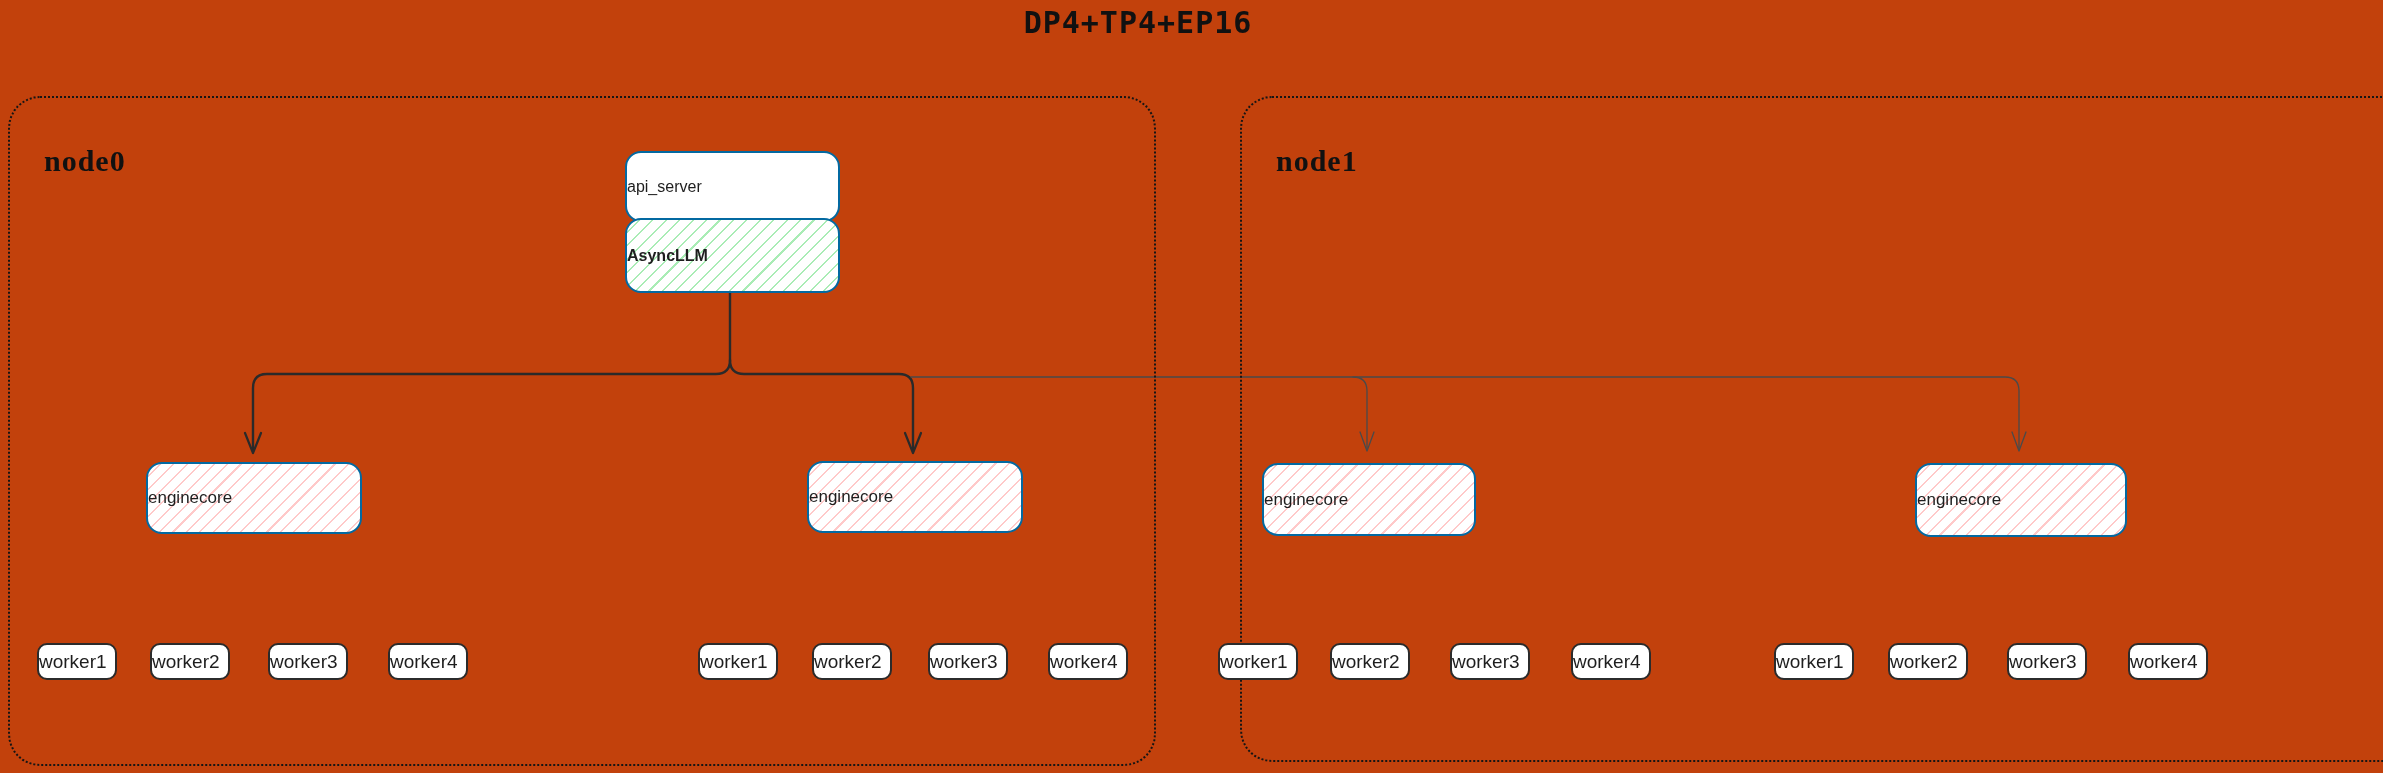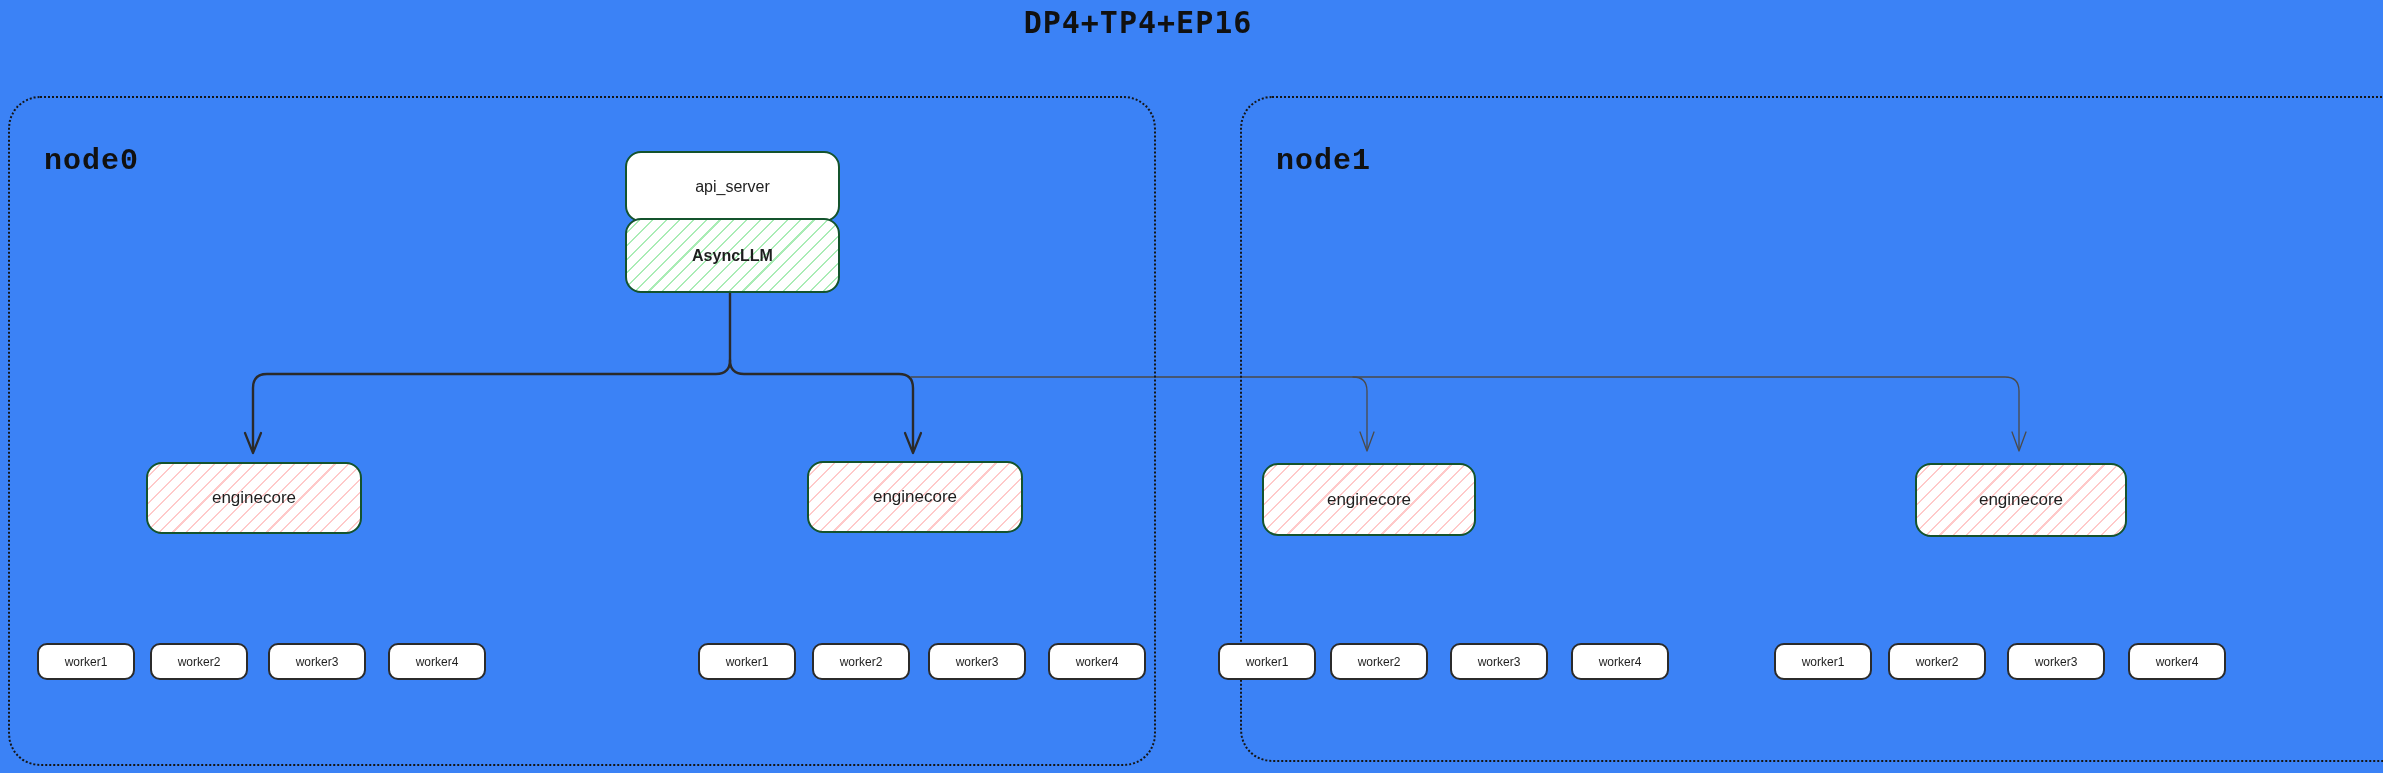--- a/index.html
+++ b/index.html
@@ -1,19 +1,19 @@
 <!DOCTYPE html>
 <html><head>
 <meta charset="utf-8">
 <style>
   html,body{margin:0;padding:0;background:#ffffff;}
   .canvas{
     position:relative;
     width:2383px;height:773px;
-    background:#3b82f6;
+    background:#c2410c;
     font-family:"Liberation Sans", sans-serif;
     color:#1e1e1e;
     overflow:hidden;
   }
   .diagram-title{
     position:absolute;left:0;top:5px;width:2276px;
     text-align:center;
     font-family:"DejaVu Sans Mono", monospace;
     font-size:30px;font-weight:600;letter-spacing:1px;
     color:#111;
@@ -21,30 +21,30 @@
   .node{
     position:absolute;
     border:2.5px dotted #151515;
     border-radius:32px;
     background:transparent;
   }
   .node-0{left:8px;top:96px;width:1144px;height:666px;}
   .node-1{left:1240px;top:96px;width:1182px;height:662px;}
   .node-label{
     position:absolute;left:34px;top:46px;
-    font-family:Liberation Mono, monospace;
+    font-family:Liberation Serif, serif;
     font-size:30px;font-weight:600;letter-spacing:1px;
     color:#111;
   }
   .box{
     position:absolute;
-    border:2px solid #14532d;
+    border:2px solid #0369a1;
     border-radius:16px;
     background:#ffffff;
-    display:flex;align-items:center;justify-content:center;
+    display:flex;align-items:center;
     font-size:16px;
   }
   .box-api{left:625px;top:151px;width:211px;height:67px;}
   .box-async{
     left:625px;top:218px;width:211px;height:71px;
     background:
       repeating-linear-gradient(135deg, transparent 0px, transparent 8px, #a9ecb5 8px, #a9ecb5 9.5px),
       #ffffff;
     font-weight: bold;
   }
@@ -52,25 +52,25 @@
     width:212px;height:68px;font-size:17px;
     background:
       repeating-linear-gradient(135deg, transparent 0px, transparent 8px, #ffc9c9 8px, #ffc9c9 9.5px),
       #ffffff;
   }
   .ec-0{left:146px;top:462px;}
   .ec-1{left:807px;top:461px;}
   .ec-2{left:1262px;top:463px;width:210px;height:69px;}
   .ec-3{left:1915px;top:463px;width:208px;height:70px;}
   .worker{
-    position:absolute;top:643px;width:98px;height:37px;
+    position:absolute;top:643px;width:80px;height:37px;
     border:2px solid #2b2b2b;border-radius:10px;
     background:#ffffff;
-    display:flex;align-items:center;justify-content:center;
-    font-size:12px;
+    display:flex;align-items:center;
+    font-size:19px;
     box-sizing:border-box;
   }
   .connectors{position:absolute;left:0;top:0;pointer-events:none;}
 </style>
 </head>
 <body>
 
 <div class="canvas">
 
   <div class="diagram-title">DP4+TP4+EP16</div>

